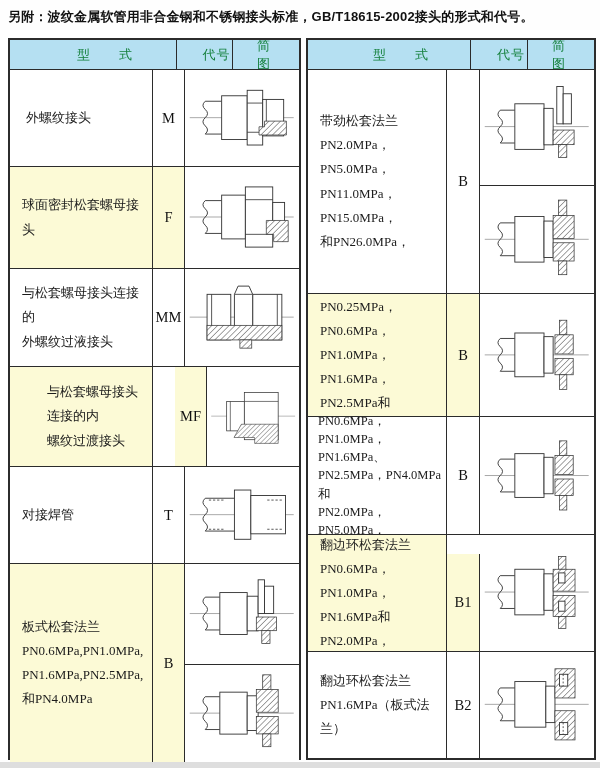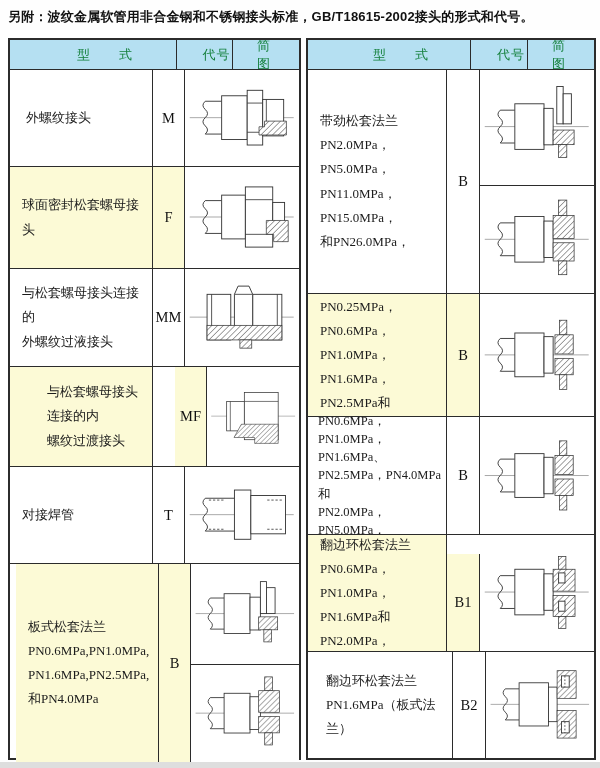--- a/index.html
+++ b/index.html
@@ -20,21 +20,21 @@
     position:absolute;top:38px;left:8px;width:584px;height:722px;
     display:flex;gap:5px;
   }
   .jtable{
     border:2px solid var(--border);background:#fff;
     display:flex;flex-direction:column;box-sizing:border-box;
   }
   .jtable.left{width:295px;}
   .jtable.right{flex:1;}
   .trow{display:flex;border-bottom:1px solid var(--border);box-sizing:border-box;flex:0 0 auto;}
-  .trow:last-child{border-bottom:none;flex:1 1 auto;padding-left:6px;}
+  .trow:last-child{border-bottom:none;flex:1 1 auto;}
   .cell{border-right:1px solid var(--border);box-sizing:border-box;background:#fff;overflow:hidden;}
   .cell:last-child{border-right:none;}
   .thead{background:var(--header-bg);}
   .thead .cell{
     background:var(--header-bg);display:flex;align-items:center;justify-content:center;
     font-size:13px;color:#15803d;font-weight:500;letter-spacing:1px;margin-left:24px;
   }
   .hl .type,.hl .code{background:var(--hl-bg);}
   .type{
     display:flex;align-items:center;

